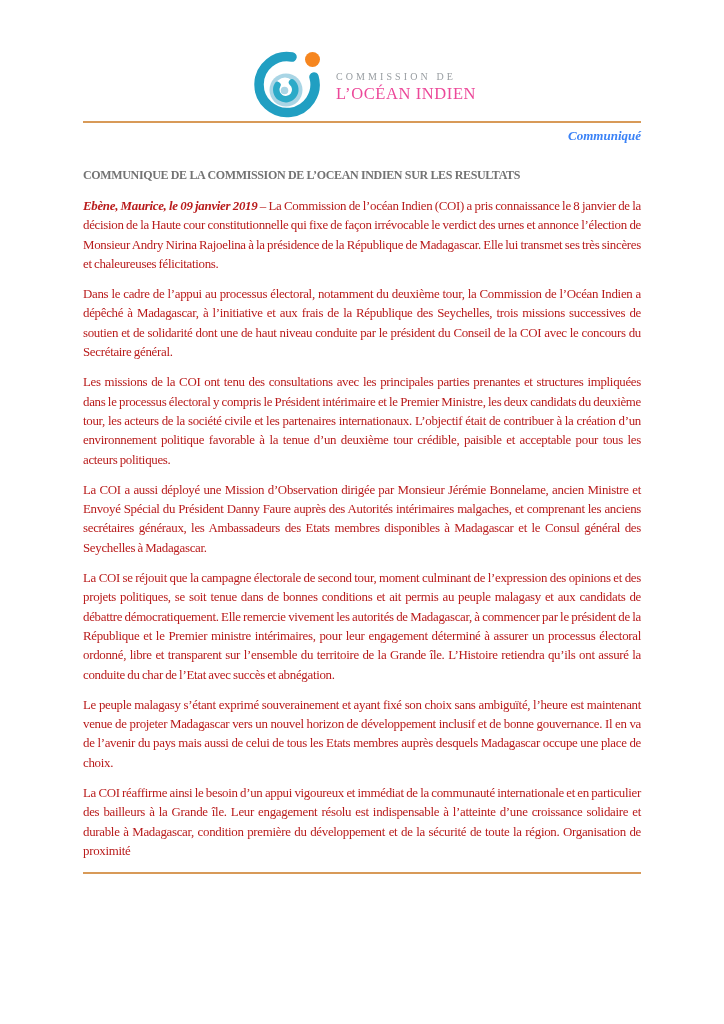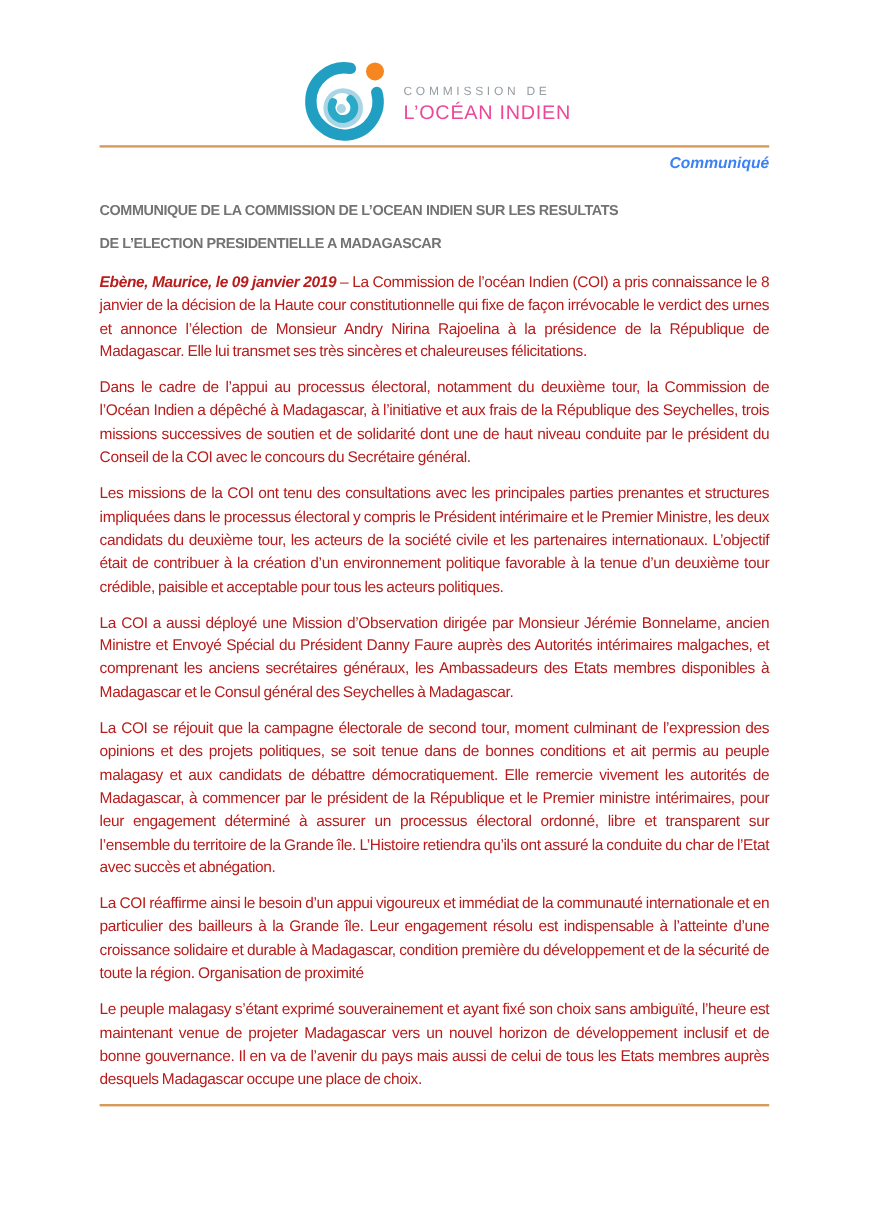--- a/index.html
+++ b/index.html
@@ -6,21 +6,21 @@
     margin: 0;
     padding: 0;
     background: #ffffff;
   }
   .page {
     position: relative;
     width: 724px;
     height: 1024px;
     background: #ffffff;
     overflow: hidden;
-    font-family: Liberation Sans, sans-serif;
+    font-family: Liberation Serif, serif;
   }
 
   
   .logo-row {
     position: absolute;
     top: 44px;
     left: 0;
     width: 724px;
     display: flex;
     justify-content: center;
@@ -123,29 +123,28 @@
       <div class="logo-line2">L’OCÉAN INDIEN</div>
     </div>
   </div>
 
   <div class="header-rule"></div>
   <div class="doc-type">Communiqué</div>
 
   <div class="content">
     <h1 class="doc-title">
       <div class="title-l1">COMMUNIQUE DE LA COMMISSION DE L’OCEAN INDIEN SUR LES RESULTATS</div>
-      <div class="title-l2">DE L’ELECTION PRESIDENTIELLE A MADAGASCAR</div>
     </h1>
 
     <div class="body-text">
       <p><span class="lead">Ebène, Maurice, le 09 janvier 2019</span><span> – La Commission de l’océan Indien (COI) a pris connaissance le 8 janvier de la décision de la Haute cour constitutionnelle qui fixe de façon irrévocable le verdict des urnes et annonce l’élection de Monsieur Andry Nirina Rajoelina à la présidence de la République de Madagascar. Elle lui transmet ses très sincères et chaleureuses félicitations.</span></p>
       <p><span>Dans le cadre de l’appui au processus électoral, notamment du deuxième tour, la Commission de l’Océan Indien a dépêché à Madagascar, à l’initiative et aux frais de la République des Seychelles, trois missions successives de soutien et de solidarité dont une de haut niveau conduite par le président du Conseil de la COI avec le concours du Secrétaire général.</span></p>
       <p><span>Les missions de la COI ont tenu des consultations avec les principales parties prenantes et structures impliquées dans le processus électoral y compris le Président intérimaire et le Premier Ministre, les deux candidats du deuxième tour, les acteurs de la société civile et les partenaires internationaux.  L’objectif était de contribuer à la création d’un environnement politique favorable à la tenue d’un deuxième tour crédible, paisible et acceptable pour tous les acteurs politiques.</span></p>
       <p><span>La COI a aussi déployé une Mission d’Observation dirigée par Monsieur Jérémie Bonnelame, ancien Ministre et Envoyé Spécial du Président Danny Faure auprès des Autorités intérimaires malgaches, et comprenant les anciens secrétaires généraux, les Ambassadeurs des Etats membres disponibles à Madagascar et le Consul général des Seychelles à Madagascar.</span></p>
       <p><span>La COI se réjouit que la campagne électorale de second tour, moment culminant de l’expression des opinions et des projets politiques, se soit tenue dans de bonnes conditions et ait permis au peuple malagasy et aux candidats de débattre démocratiquement. Elle remercie vivement les autorités de Madagascar, à commencer par le président de la République et le Premier ministre intérimaires, pour leur engagement déterminé à assurer un processus électoral ordonné, libre et transparent sur l’ensemble du territoire de la Grande île. L’Histoire retiendra qu’ils ont assuré la conduite du char de l’Etat avec succès et abnégation.</span></p>
+      <p><span>Le peuple malagasy s’étant exprimé souverainement et ayant fixé son choix sans ambiguïté, l’heure est maintenant venue de projeter Madagascar vers un nouvel horizon de développement inclusif et de bonne gouvernance. Il en va de l’avenir du pays mais aussi de celui de tous les Etats membres auprès desquels Madagascar occupe une place de choix.</span></p>
       <p><span>La COI réaffirme ainsi le besoin d’un appui vigoureux et immédiat de la communauté internationale et en particulier des bailleurs à la Grande île. Leur engagement résolu est indispensable à l’atteinte d’une croissance solidaire et durable à Madagascar, condition première du développement et de la sécurité de toute la région. Organisation de proximité</span></p>
-      <p><span>Le peuple malagasy s’étant exprimé souverainement et ayant fixé son choix sans ambiguïté, l’heure est maintenant venue de projeter Madagascar vers un nouvel horizon de développement inclusif et de bonne gouvernance. Il en va de l’avenir du pays mais aussi de celui de tous les Etats membres auprès desquels Madagascar occupe une place de choix.</span></p>
     </div>
 
     <div class="footer-rule"></div>
   </div>
 
 </div>
 
 </body></html>

